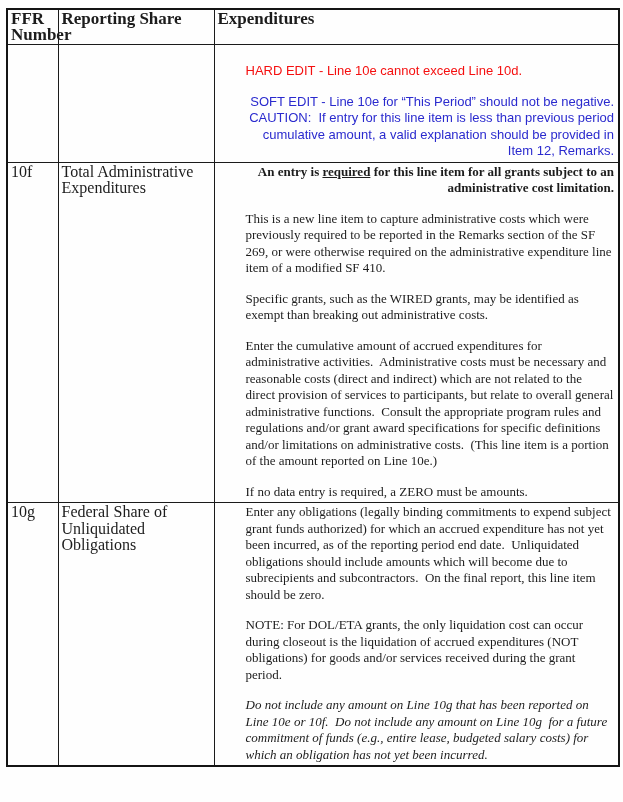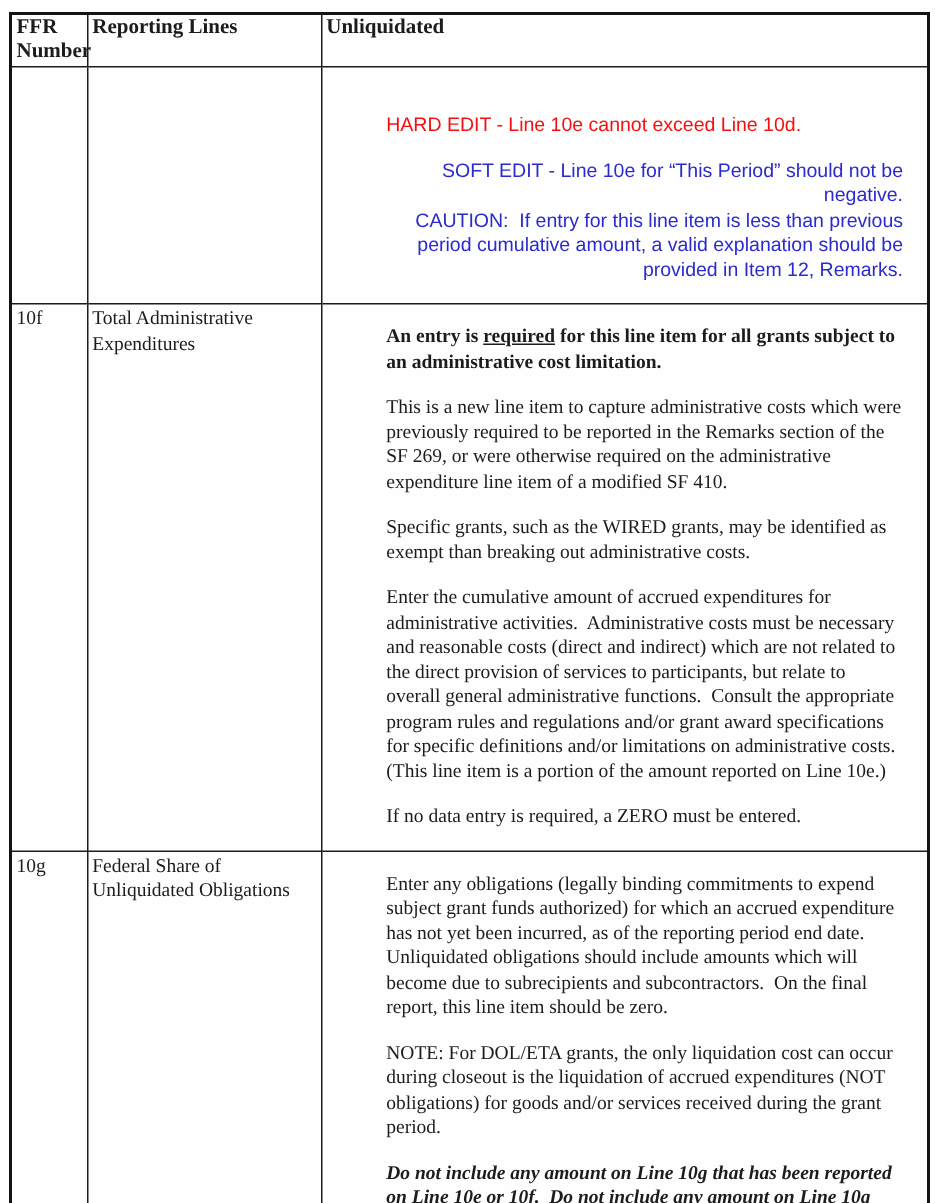--- a/index.html
+++ b/index.html
@@ -22,77 +22,77 @@
   }
   col.c-ffr{width:51px;}
   col.c-item{width:156px;}
   col.c-instr{width:405px;}
   th,td{
     border:1px solid var(--border);
     vertical-align:top;text-align:left;
     padding:1px 4px 2px 3px;
   }
   th{
-    font-size:14px;line-height:15.5px;font-weight:bold;
+    font-size:17px;line-height:15.5px;font-weight:bold;
     white-space:pre-line;
   }
   td{font-size:13px;line-height:16.5px;}
-  td.cell-ffr, td.cell-item{font-size:13px;}
+  td.cell-ffr, td.cell-item{font-size:16px;}
   .cell-instr p{
-    margin:12px;white-space:pre-wrap;
+    margin:0;white-space:pre-wrap;
     font-size:13px;line-height:16.5px;padding-left:28px;
   }
   .cell-instr p + p{margin-top:14px;}
   .p-sans{font-family:"Liberation Sans", sans-serif;font-size:12px;line-height:15.5px;}
   .red{color:var(--red);}
   .blue{color:var(--blue);text-align:right;}
-  .p-bold{font-weight:bold;}
-  .p-italic{font-style:italic;font-weight:bold;}
+  .p-bold{font-weight:bold;text-align:right;}
+  .p-italic{font-style:italic;}
   .p-red-serif{color:var(--red);text-decoration:underline;}
   .p-hang{padding-left:16px;text-indent:6px;}
   .seg-b{font-weight:normal;}
   .seg-u{text-decoration:underline;}
 </style>
 </head>
 <body style="background: rgb(255, 255, 255);">
 
 <div class="page">
   <table class="doc">
     <colgroup>
       <col class="c-ffr">
         <col class="c-item">
         <col class="c-instr">
     </colgroup>
     <thead>
       <tr id="header-row" style="height:32px;">
           <th>FFR
 Number</th>
-          <th>Reporting Lines</th>
-          <th>Unliquidated</th>
+          <th>Reporting Share</th>
+          <th>Expenditures</th>
         </tr>
     </thead>
     <tbody id="table-body">
         <tr style="height: 112px;">
           <td class="cell-ffr"></td>
           <td class="cell-item"></td>
           <td class="cell-instr" style="padding-top: 18px;">
             <p class="p-sans red">HARD EDIT - Line 10e cannot exceed Line 10d.</p>
             <p class="p-sans blue">SOFT EDIT - Line 10e for “This Period” should not be negative.
 CAUTION:  If entry for this line item is less than previous period cumulative amount, a valid explanation should be provided in Item 12, Remarks.</p>
           </td>
         </tr>
         <tr style="height: 336px;">
           <td class="cell-ffr">10f</td>
           <td class="cell-item">Total Administrative Expenditures</td>
           <td class="cell-instr">
             <p class="p-bold"><span>An entry is </span><span class="seg-u">required</span><span> for this line item for all grants subject to an administrative cost limitation.</span></p>
             <p>This is a new line item to capture administrative costs which were previously required to be reported in the Remarks section of the SF 269, or were otherwise required on the administrative expenditure line item of a modified SF 410.</p>
             <p>Specific grants, such as the WIRED grants, may be identified as exempt than breaking out administrative costs.</p>
             <p><span>Enter the cumulative amount of accrued expenditures for administrative activities.  Administrative costs must be necessary and reasonable costs (direct and indirect) which are not related to the direct provision of services to participants, but relate to overall general administrative functions.  Consult the appropriate program rules and regulations and/or grant award specifications for specific definitions and/or limitations on administrative costs.  </span><span class="seg-b">(This line item is a portion of the amount reported on Line 10e.)</span></p>
-            <p>If no data entry is required, a ZERO must be entered.</p>
+            <p>If no data entry is required, a ZERO must be amounts.</p>
           </td>
         </tr>
         <tr style="height: 237px;">
           <td class="cell-ffr">10g</td>
           <td class="cell-item">Federal Share of Unliquidated Obligations</td>
           <td class="cell-instr">
             <p>Enter any obligations (legally binding commitments to expend subject grant funds authorized) for which an accrued expenditure has not yet been incurred, as of the reporting period end date.  Unliquidated obligations should include amounts which will become due to subrecipients and subcontractors.  On the final report, this line item should be zero.</p>
             <p>NOTE: For DOL/ETA grants, the only liquidation cost can occur during closeout is the liquidation of accrued expenditures (NOT obligations) for goods and/or services received during the grant period.</p>
             <p class="p-italic">Do not include any amount on Line 10g that has been reported on Line 10e or 10f.  Do not include any amount on Line 10g  for a future commitment of funds (e.g., entire lease, budgeted salary costs) for which an obligation has not yet been incurred.</p>
           </td>

